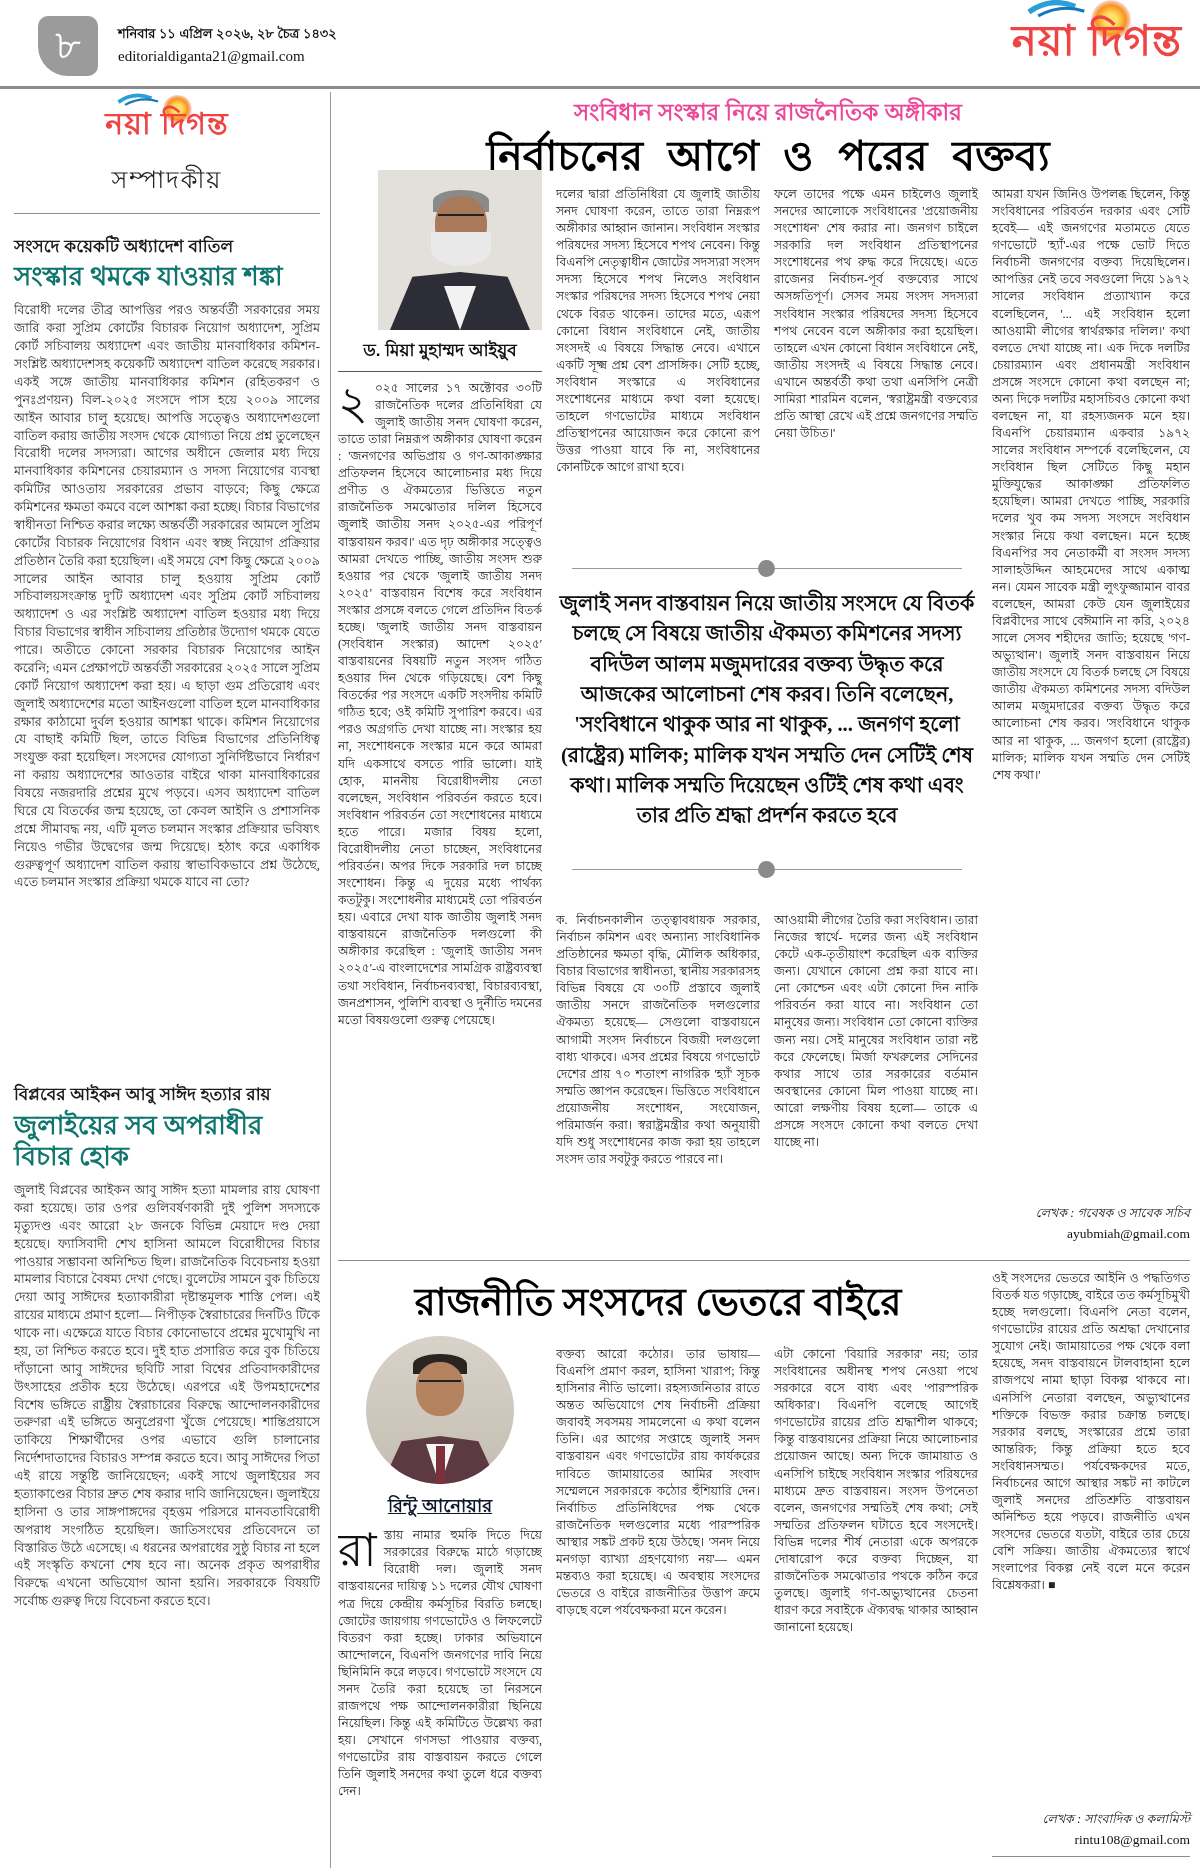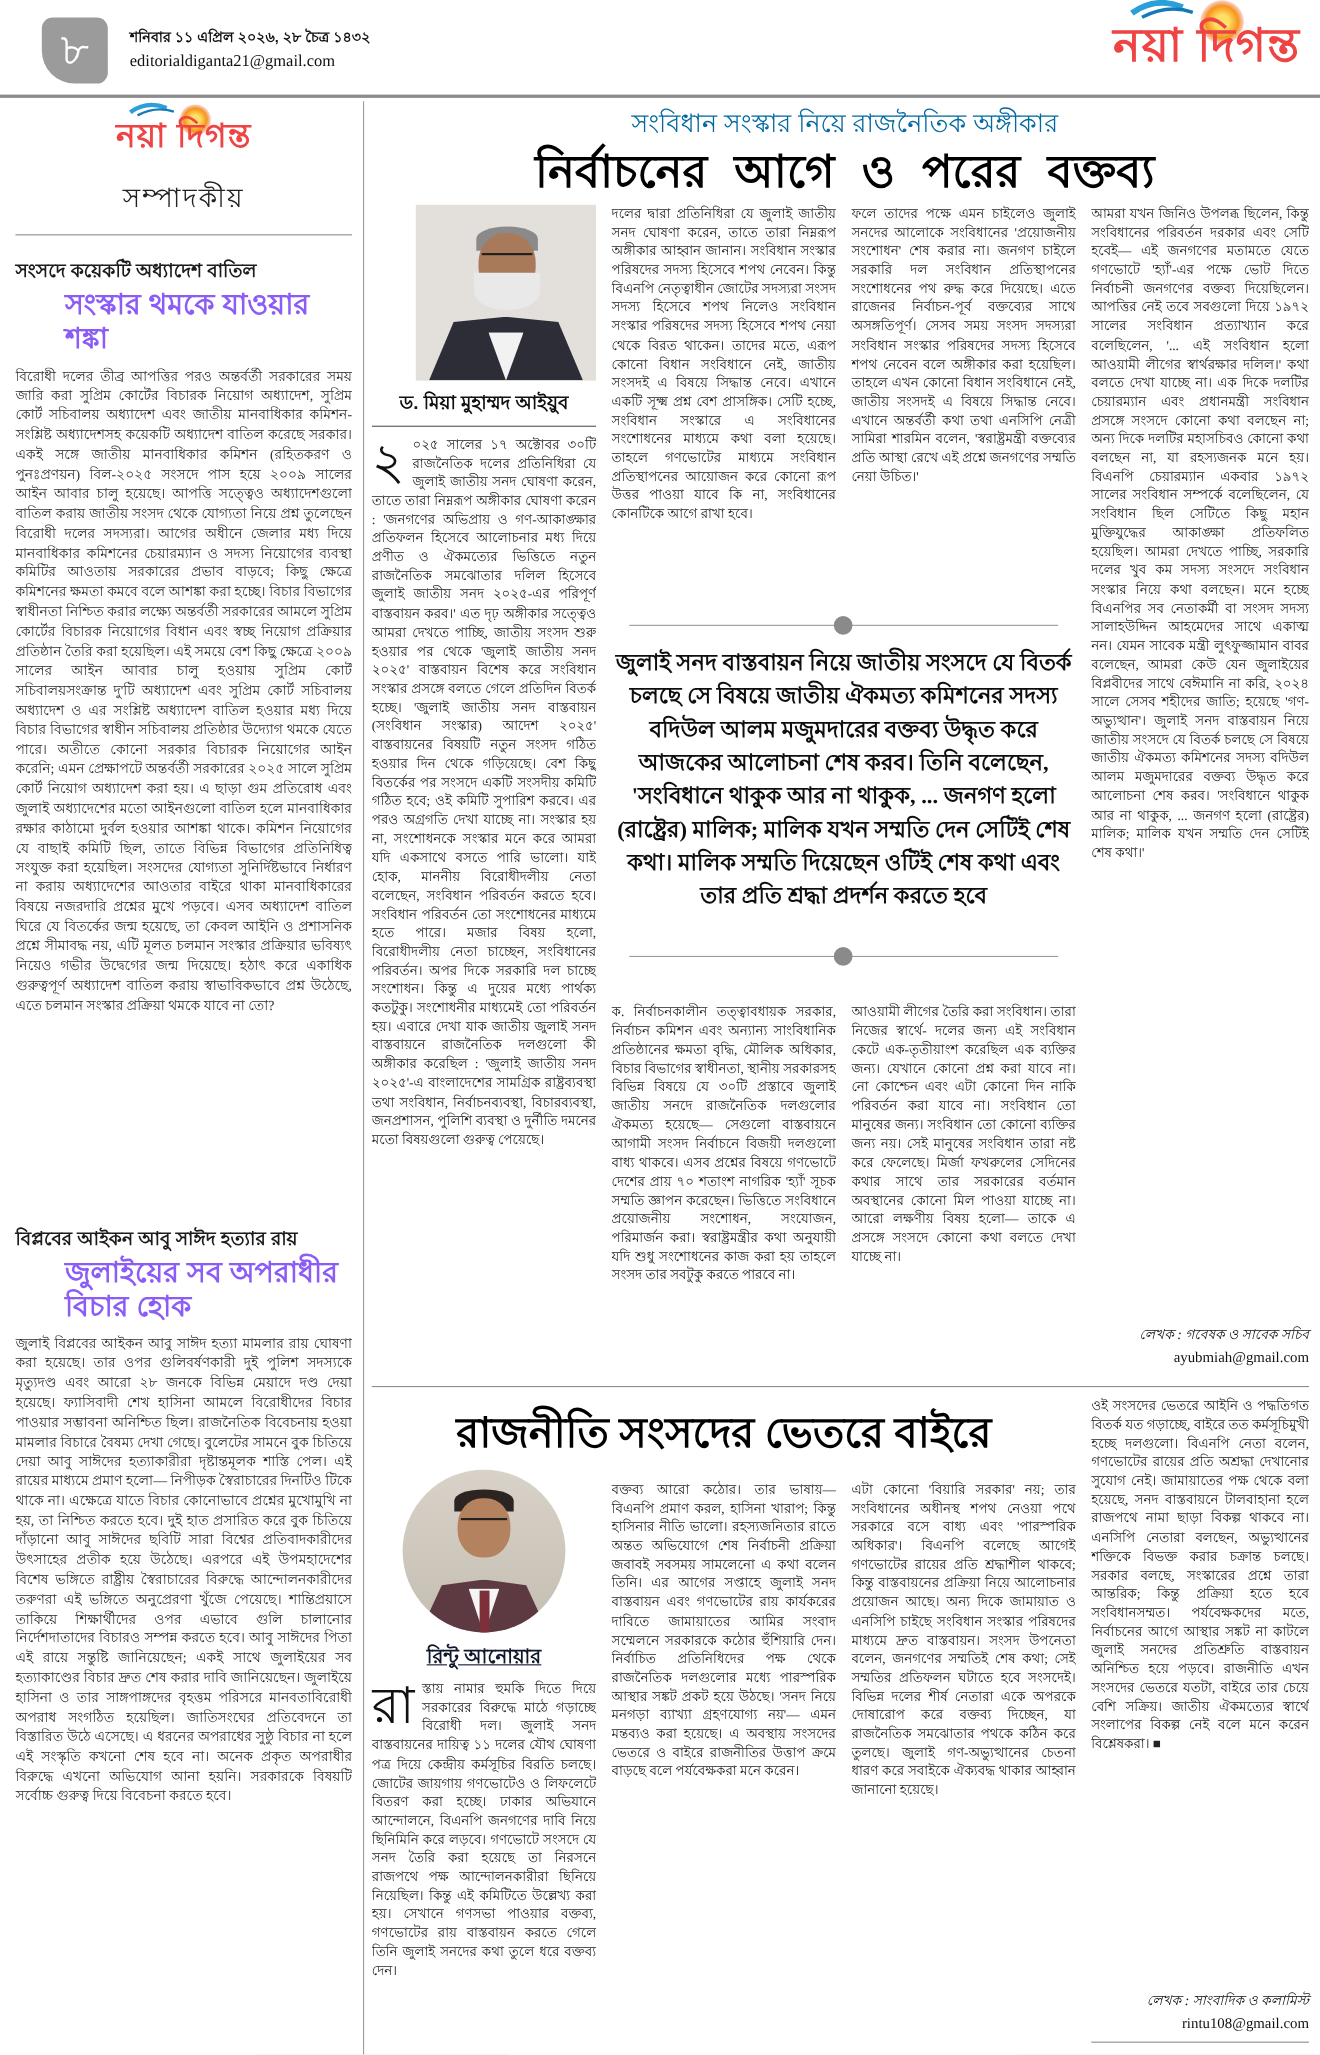--- a/index.html
+++ b/index.html
@@ -25,32 +25,32 @@
 
   
   .edcol{position:absolute;left:14px;top:94px;width:306px;}
   .edlogo{text-align:center;font-size:30px;padding-top:6px;}
   .edsection{text-align:center;font-size:24px;letter-spacing:2px;margin-top:10px;
              font-family:Liberation Serif, serif;color:#222;}
   .edrule{height:1px;background:#8c8c8c;margin-top:12px;}
   .kicker-s{font-size:17px;font-weight:700;font-family:"Liberation Sans",sans-serif;
             color:#1c1c1c;margin-top:22px;line-height:1.25;}
   .head-s{font-size:26px;font-weight:700;font-family:"Liberation Sans",sans-serif;
-          color:#8b5cf6;line-height:1.2;margin-top:4px;margin-left:45px;}
+          color:#0f766e;line-height:1.2;margin-top:4px;}
   .edbody{font-size:12.6px;line-height:1.42;text-align:justify;color:#2d2d2d;
           overflow:hidden;margin-top:10px;}
   .edbody1{height:752px;}
   .edbody2{height:622px;}
 
   
   .vdiv{position:absolute;left:330px;top:92px;width:1px;height:1776px;background:#9a9a9a;}
 
   
   .a1kicker{position:absolute;left:346px;top:94px;width:844px;text-align:center;
-            font-size:23px;font-weight:400;font-family:"Liberation Sans",sans-serif;color:#0369a1;}
+            font-size:23px;font-weight:700;font-family:"Liberation Sans",sans-serif;color:#ec4899;}
   .a1head{position:absolute;left:346px;top:124px;width:844px;text-align:center;
           font-size:41px;font-weight:700;color:#000;font-family:Liberation Mono, monospace;}
 
   
   .c{position:absolute;text-align:justify;font-size:12.2px;line-height:1.4;color:#232323;
      overflow:hidden;font-family:"Liberation Serif",serif;}
   .dcap{float:left;font-size:46px;line-height:.95;padding:2px 7px 0 0;color:#111;}
 
   
   .photo1{position:relative;width:164px;height:160px;margin:0 0 2px auto;background:#e3dfdb;overflow:hidden;}
@@ -139,21 +139,21 @@
     <div class="kicker-s" style="margin-top:30px;">বিপ্লবের আইকন আবু সাঈদ হত্যার রায়</div>
     <div class="head-s">জুলাইয়ের সব অপরাধীর বিচার হোক</div>
     <div class="edbody edbody2">জুলাই বিপ্লবের আইকন আবু সাঈদ হত্যা মামলার রায় ঘোষণা করা হয়েছে। তার ওপর গুলিবর্ষণকারী দুই পুলিশ সদস্যকে মৃত্যুদণ্ড এবং আরো ২৮ জনকে বিভিন্ন মেয়াদে দণ্ড দেয়া হয়েছে। ফ্যাসিবাদী শেখ হাসিনা আমলে বিরোধীদের বিচার পাওয়ার সম্ভাবনা অনিশ্চিত ছিল। রাজনৈতিক বিবেচনায় হওয়া মামলার বিচারে বৈষম্য দেখা গেছে। বুলেটের সামনে বুক চিতিয়ে দেয়া আবু সাঈদের হত্যাকারীরা দৃষ্টান্তমূলক শাস্তি পেল। এই রায়ের মাধ্যমে প্রমাণ হলো— নিপীড়ক স্বৈরাচারের দিনটিও টিকে থাকে না। এক্ষেত্রে যাতে বিচার কোনোভাবে প্রশ্নের মুখোমুখি না হয়, তা নিশ্চিত করতে হবে। দুই হাত প্রসারিত করে বুক চিতিয়ে দাঁড়ানো আবু সাঈদের ছবিটি সারা বিশ্বের প্রতিবাদকারীদের উৎসাহের প্রতীক হয়ে উঠেছে। এরপরে এই উপমহাদেশের বিশেষ ভঙ্গিতে রাষ্ট্রীয় স্বৈরাচারের বিরুদ্ধে আন্দোলনকারীদের তরুণরা এই ভঙ্গিতে অনুপ্রেরণা খুঁজে পেয়েছে। শান্তিপ্রয়াসে তাকিয়ে শিক্ষার্থীদের ওপর এভাবে গুলি চালানোর নির্দেশদাতাদের বিচারও সম্পন্ন করতে হবে। আবু সাঈদের পিতা এই রায়ে সন্তুষ্টি জানিয়েছেন; একই সাথে জুলাইয়ের সব হত্যাকাণ্ডের বিচার দ্রুত শেষ করার দাবি জানিয়েছেন। জুলাইয়ে হাসিনা ও তার সাঙ্গপাঙ্গদের বৃহত্তম পরিসরে মানবতাবিরোধী অপরাধ সংগঠিত হয়েছিল। জাতিসংঘের প্রতিবেদনে তা বিস্তারিত উঠে এসেছে। এ ধরনের অপরাধের সুষ্ঠু বিচার না হলে এই সংস্কৃতি কখনো শেষ হবে না। অনেক প্রকৃত অপরাধীর বিরুদ্ধে এখনো অভিযোগ আনা হয়নি। সরকারকে বিষয়টি সর্বোচ্চ গুরুত্ব দিয়ে বিবেচনা করতে হবে।</div>
   </div>
 
   <div class="vdiv"></div>
 
   <div class="a1kicker">সংবিধান সংস্কার নিয়ে রাজনৈতিক অঙ্গীকার</div>
   <div class="a1head">নির্বাচনের আগে ও পরের বক্তব্য</div>
 
-  <div class="c" style="left:338px;top:186px;width:204px;height:1070px;">
+  <div class="c" style="left:338px;top:170px;width:204px;height:1070px;">
     <div class="photo1">
       <div class="p1-hair"></div>
         <div class="p1-head"></div>
         <div class="p1-glasses"></div>
       <div class="p1-beard"></div>
         <div class="p1-suit"></div>
         <div class="p1-shirt"></div>
     </div>
     <div class="byline1">ড. মিয়া মুহাম্মদ আইয়ুব</div>
     <div>

